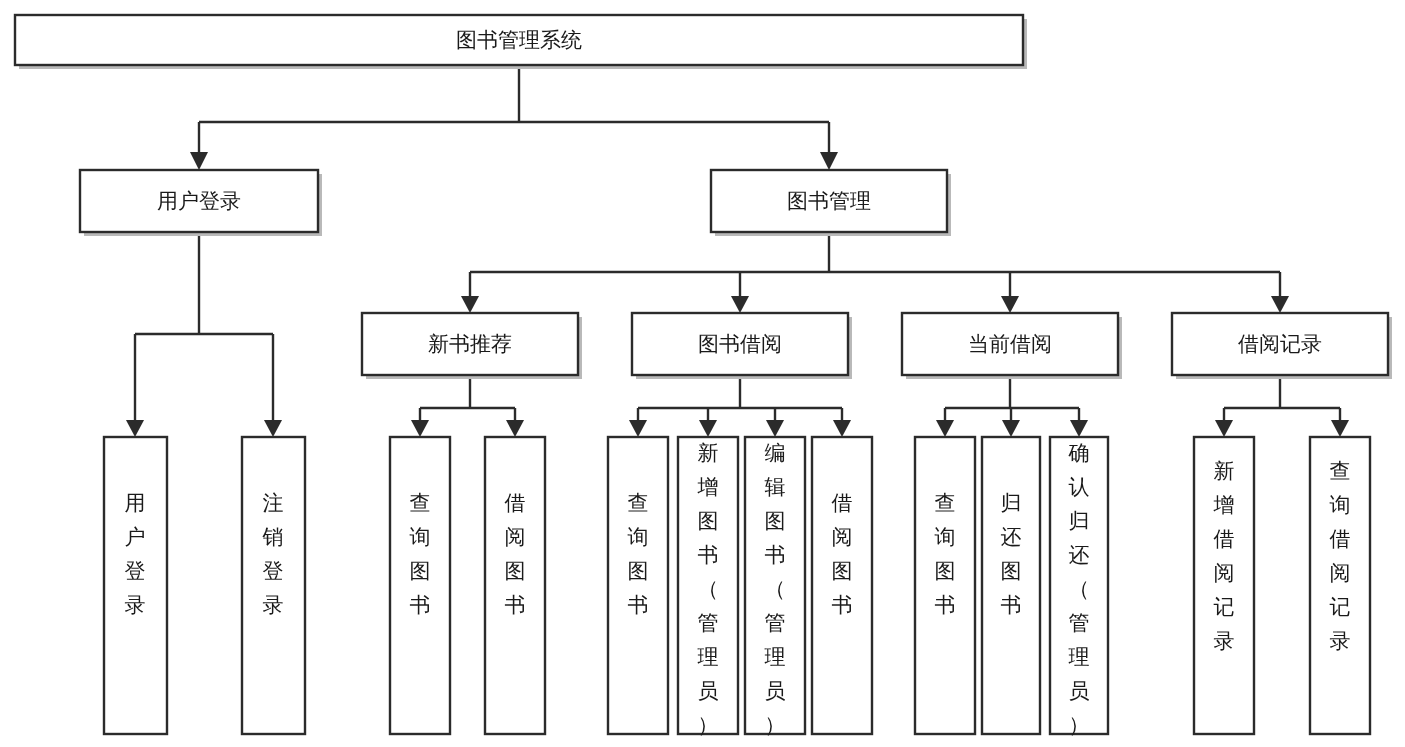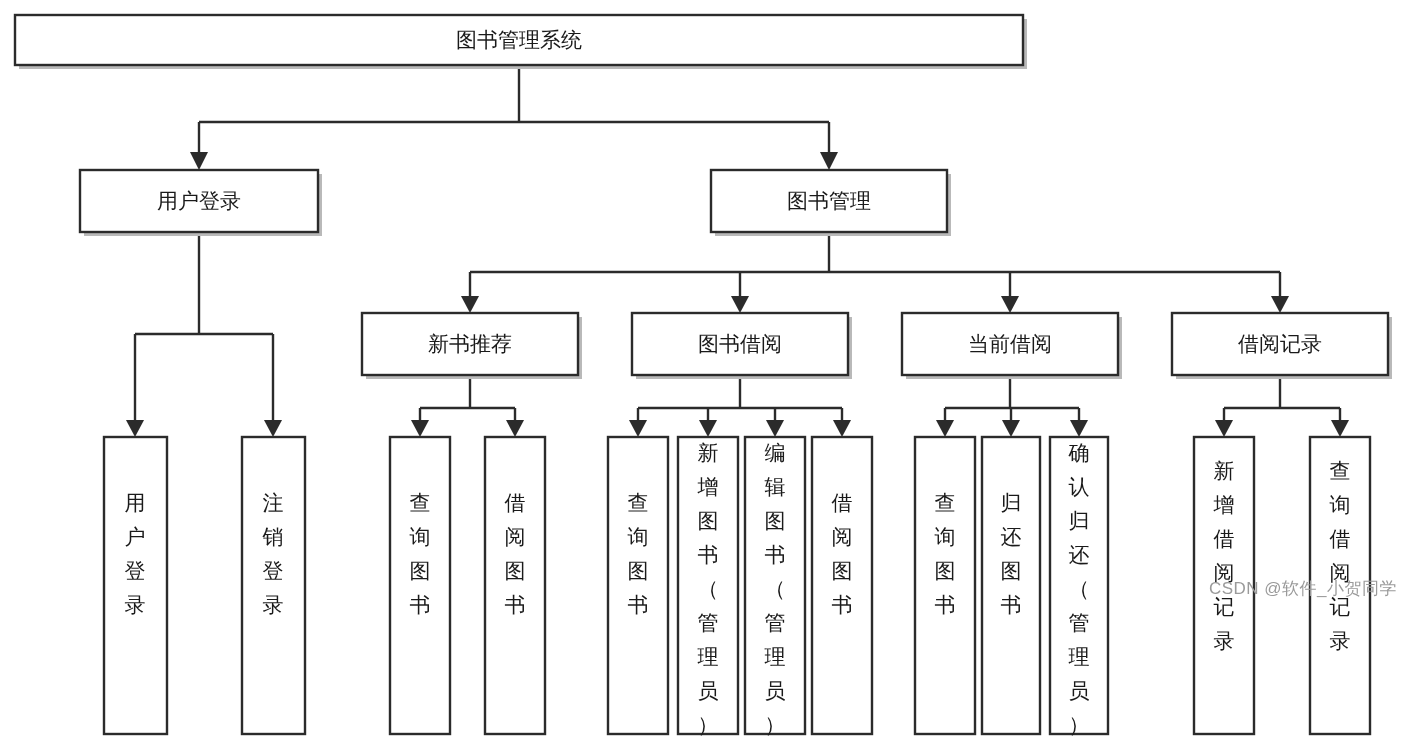--- a/index.html
+++ b/index.html
@@ -244,14 +244,13 @@
       <rect class="node-rect" x="1194" y="437" width="60" height="297"></rect>
       <text class="node-label-v" x="1224" y="478"><tspan x="1224" y="478">新</tspan><tspan x="1224" y="512">增</tspan><tspan x="1224" y="546">借</tspan><tspan x="1224" y="580">阅</tspan><tspan x="1224" y="614">记</tspan><tspan x="1224" y="648">录</tspan></text>
     </g>
 
     <g>
       <rect class="node-rect" x="1310" y="437" width="60" height="297"></rect>
       <text class="node-label-v" x="1340" y="478"><tspan x="1340" y="478">查</tspan><tspan x="1340" y="512">询</tspan><tspan x="1340" y="546">借</tspan><tspan x="1340" y="580">阅</tspan><tspan x="1340" y="614">记</tspan><tspan x="1340" y="648">录</tspan></text>
     </g>
   </svg>
 
-  <div class="watermark">CSDN @软件_小贺同学</div>
 </div>
 
 </body></html>

